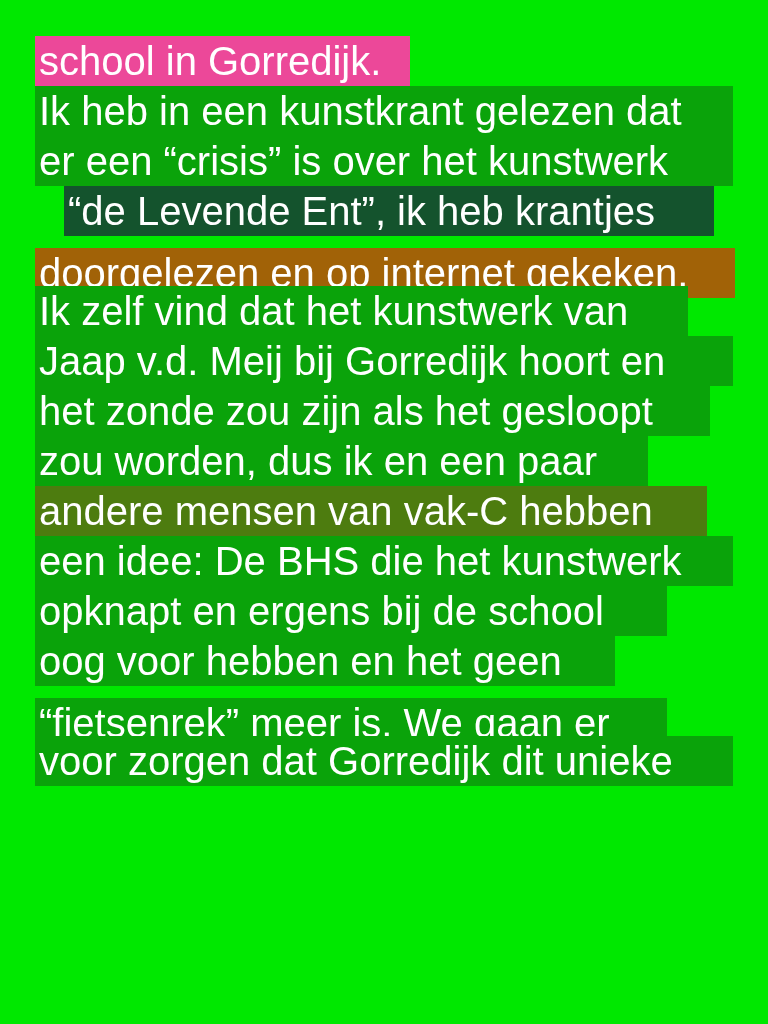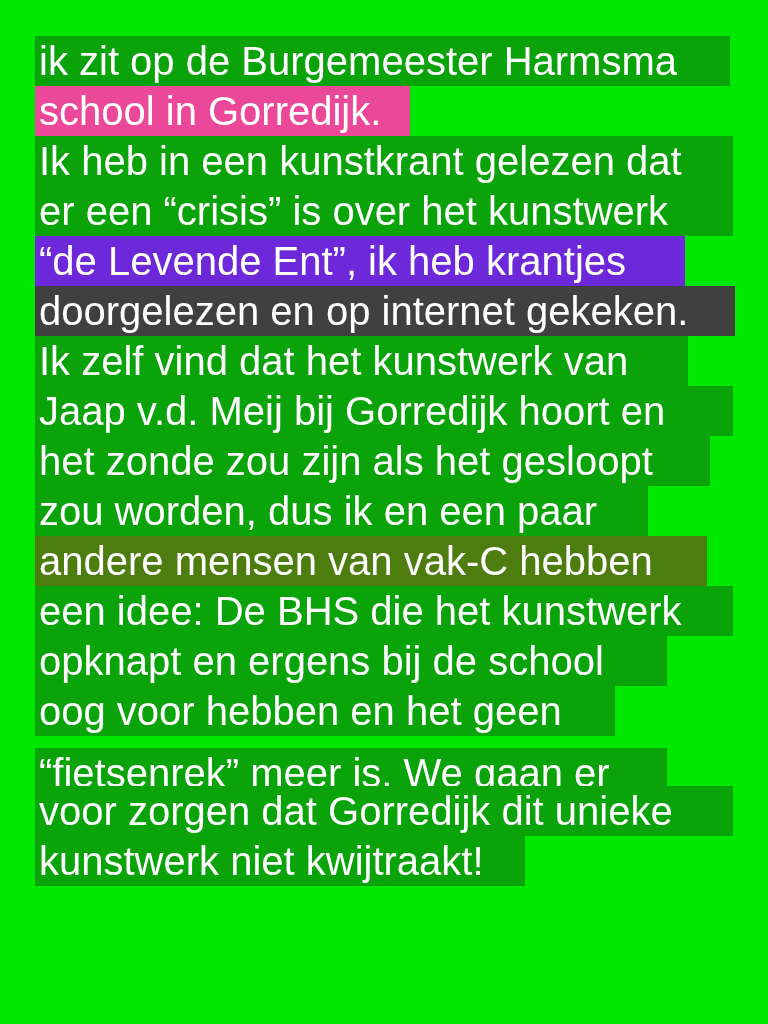--- a/index.html
+++ b/index.html
@@ -33,30 +33,28 @@
     padding-left: 4px;
     padding-right: 6px;
     white-space: nowrap;
     vertical-align: top;
   }
 </style>
 </head>
 <body style="background: rgb(0, 232, 0);">
 
 <div id="letter-block">
-    <div class="line"><span class="hl" style="min-width: 695px; background: rgb(10, 163, 10); color: rgb(255, 255, 255);">ik zit op de Burgemeester Harmsma</span></div>
     <div class="line"><span class="hl" style="min-width: 375px; background: #ec4899; color: rgb(255, 255, 255);">school in Gorredijk.</span></div>
     <div class="line"><span class="hl" style="min-width: 698px; background: rgb(10, 163, 10); color: rgb(255, 255, 255);">Ik heb in een kunstkrant gelezen dat</span></div>
     <div class="line"><span class="hl" style="min-width: 698px; background: rgb(10, 163, 10); color: rgb(255, 255, 255);">er een “crisis” is over het kunstwerk</span></div>
-    <div class="line"><span class="hl" style="min-width: 650px; background: #6d28d9; color: rgb(255, 255, 255);">“de Levende Ent”, ik heb krantjes</span></div>
-    <div class="line"><span class="hl" style="min-width: 700px; background: #404040; color: rgb(255, 255, 255);">doorgelezen en op internet gekeken.</span></div>
+    <div class="line"><span class="hl" style="min-width: 650px; background: #14532d; color: rgb(255, 255, 255); margin-left: 29px;">“de Levende Ent”, ik heb krantjes</span></div>
+    <div class="line"><span class="hl" style="min-width: 700px; background: #a16207; color: rgb(255, 255, 255); margin-top: 12px;">doorgelezen en op internet gekeken.</span></div>
     <div class="line"><span class="hl" style="min-width: 653px; background: rgb(10, 163, 10); color: rgb(255, 255, 255);">Ik zelf vind dat het kunstwerk van</span></div>
     <div class="line"><span class="hl" style="min-width: 698px; background: rgb(10, 163, 10); color: rgb(255, 255, 255);">Jaap v.d. Meij bij Gorredijk hoort en</span></div>
     <div class="line"><span class="hl" style="min-width: 675px; background: rgb(10, 163, 10); color: rgb(255, 255, 255);">het zonde zou zijn als het gesloopt</span></div>
     <div class="line"><span class="hl" style="min-width: 613px; background: rgb(10, 163, 10); color: rgb(255, 255, 255);">zou worden, dus ik en een paar</span></div>
     <div class="line"><span class="hl" style="min-width: 672px; background: #4d7c0f; color: rgb(255, 255, 255);">andere mensen van vak-C hebben</span></div>
     <div class="line"><span class="hl" style="min-width: 698px; background: rgb(10, 163, 10); color: rgb(255, 255, 255);">een idee: De BHS die het kunstwerk</span></div>
     <div class="line"><span class="hl" style="min-width: 632px; background: rgb(10, 163, 10); color: rgb(255, 255, 255);">opknapt en ergens bij de school</span></div>
     <div class="line"><span class="hl" style="min-width: 580px; background: rgb(10, 163, 10); color: rgb(255, 255, 255);">oog voor hebben en het geen</span></div>
     <div class="line"><span class="hl" style="min-width: 632px; background: rgb(10, 163, 10); color: rgb(255, 255, 255); margin-top: 12px;">“fietsenrek” meer is. We gaan er</span></div>
     <div class="line"><span class="hl" style="min-width: 698px; background: rgb(10, 163, 10); color: rgb(255, 255, 255);">voor zorgen dat Gorredijk dit unieke</span></div>
-    <div class="line"><span class="hl" style="min-width: 490px; background: rgb(10, 163, 10); color: rgb(255, 255, 255);">kunstwerk niet kwijtraakt!</span></div>
   </div>
 
 </body></html>

